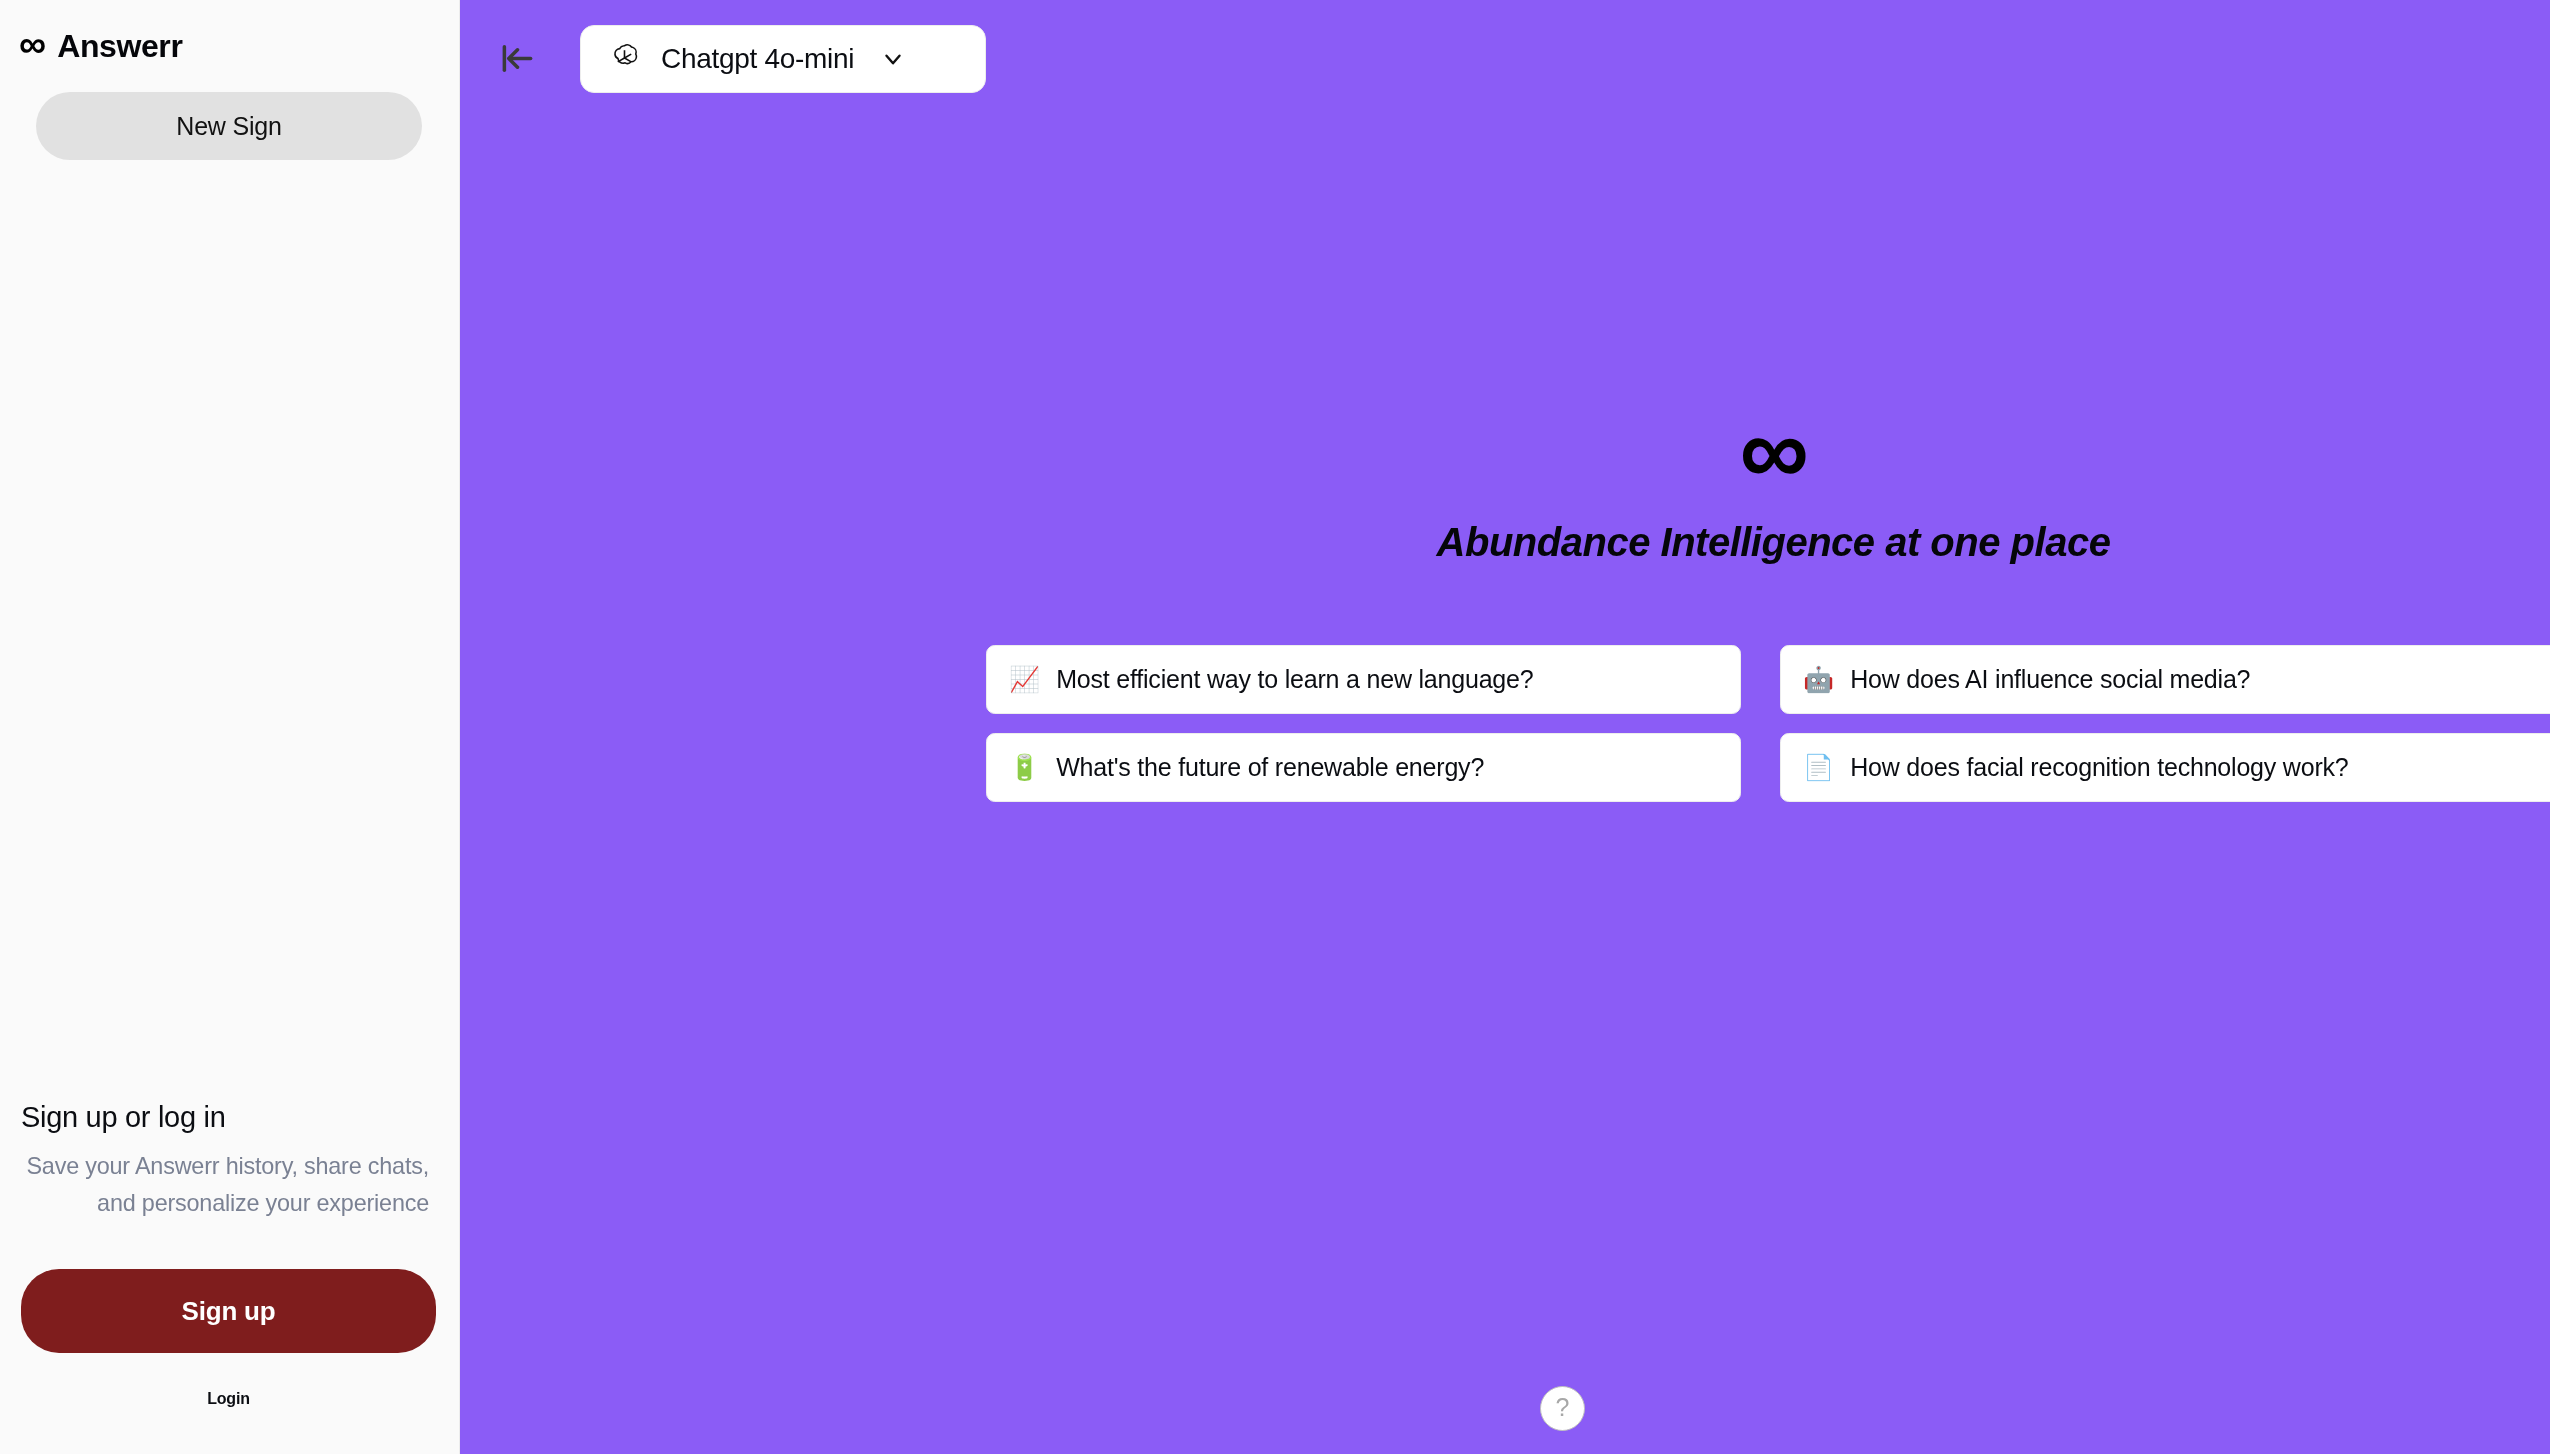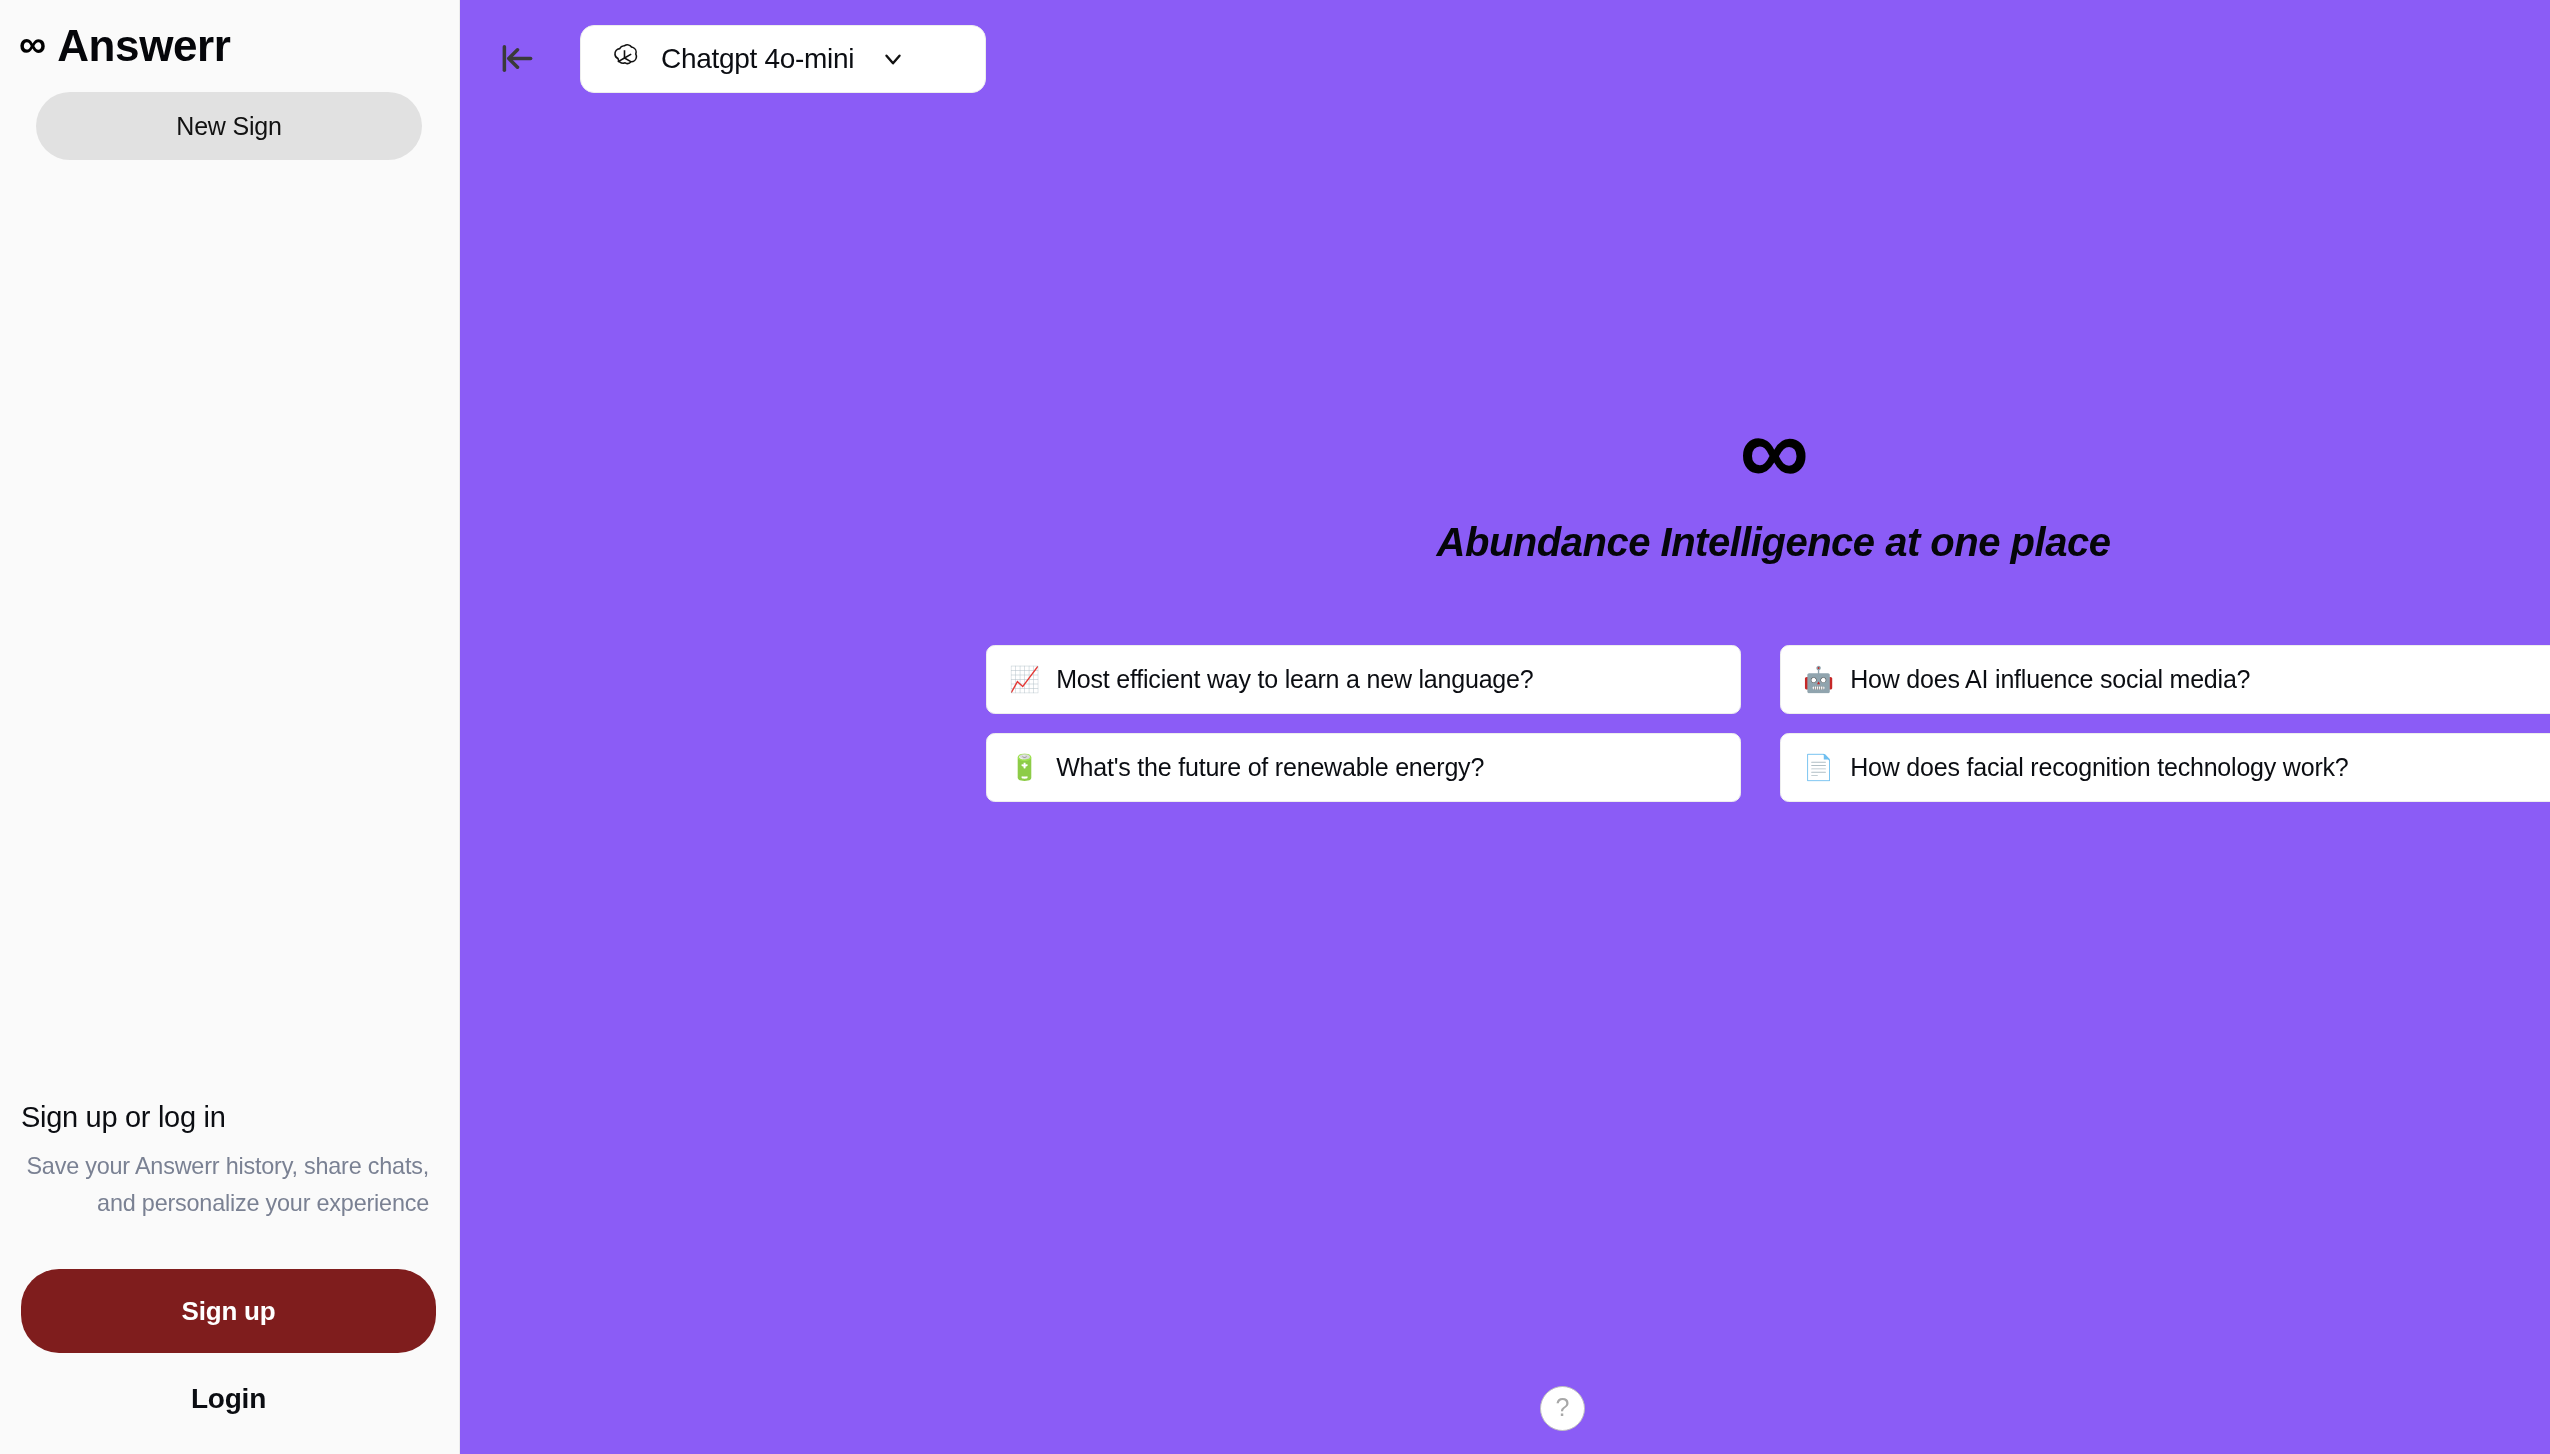--- a/index.html
+++ b/index.html
@@ -35,21 +35,21 @@
   }
   .brand-infinity {
     font-size: 38px;
     line-height: 1;
     color: #000;
     font-weight: 700;
     letter-spacing: -0.9px;
     margin-top: -3.5px;
   }
   .brand-name {
-    font-size: 44px;
+    font-size: 32px;
     font-weight: 700;
     color: #05060a;
     letter-spacing: -0.4px;
   }
 
   .new-chat-wrap { padding: 26px 39px 0 36px; }
   .new-chat {
     width: 386px;
     height: 68px;
     border-radius: 35px;
@@ -99,21 +99,21 @@
     align-items: center;
     justify-content: center;
   }
   .login-btn {
     margin-top: 24px;
     width: 415px;
     height: 43px;
     background: none;
     border: none;
     color: #0b0d12;
-    font-size: 28px;
+    font-size: 16px;
     font-weight: 700;
     font-family: "Liberation Sans", sans-serif;
     cursor: pointer;
     letter-spacing: -0.2px;
     display: flex;
     align-items: center;
     justify-content: center;
   }
 
   

